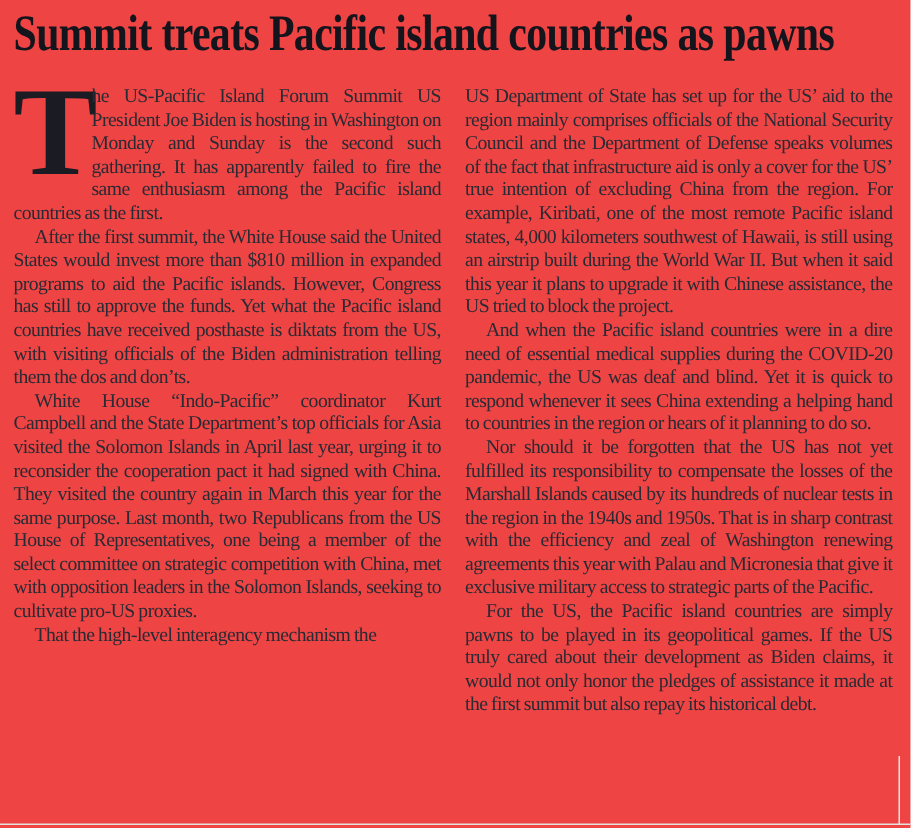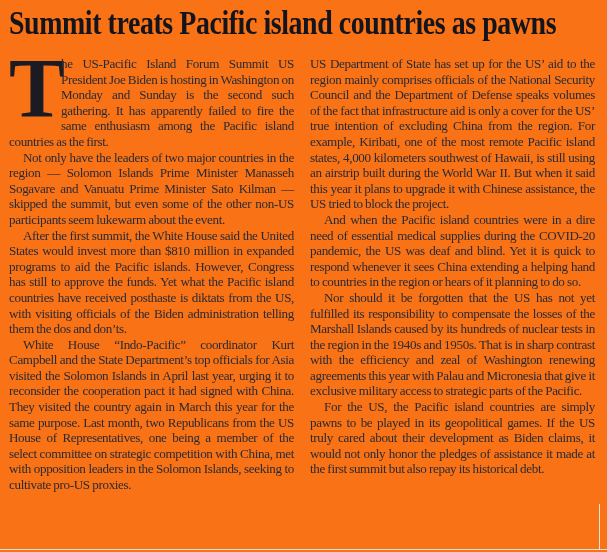--- a/index.html
+++ b/index.html
@@ -12,21 +12,21 @@
     height: 552px;
     overflow: hidden;
     position: relative;
     font-family: "Liberation Serif", serif;
   }
   .page {
     position: absolute;
     inset: 0;
     padding: 2px 9px 0 9px;
     box-sizing: border-box;
-    background: #f97316;
+    background: #ef4444;
   }
   h1.headline {
     margin: 0 0 13px 0;
     padding: 0;
     font-family: "Liberation Serif", serif;
     font-weight: 700;
     font-size: 34px;
     line-height: 41px;
     letter-spacing: -0.5px;
     color: #14141c;
@@ -88,23 +88,23 @@
 <body>
 
 <div class="page">
 
   <h1 class="headline">Summit treats Pacific island countries as pawns</h1>
 
   <div class="cols">
 
     <div class="col">
       <p><span class="dropcap">T</span><span>he US-Pacific Island Forum Summit US President Joe Biden is hosting in Washington on Monday and Sunday is the second such gathering. It has apparently failed to fire the same enthusiasm among the Pacific island countries as the first.</span></p>
-      <p class="indent">Not only have the leaders of two major countries in the region — Solomon Islands Prime Minister Manasseh Sogavare and Vanuatu Prime Minister Sato Kilman — skipped the summit, but even some of the other non-US participants seem lukewarm about the event.</p>
       <p class="indent">After the first summit, the White House said the United States would invest more than $810 million in expanded programs to aid the Pacific islands. However, Congress has still to approve the funds. Yet what the Pacific island countries have received posthaste is diktats from the US, with visiting officials of the Biden administration telling them the dos and don’ts.</p>
       <p class="indent">White House “Indo-Pacific” coordinator Kurt Campbell and the State Department’s top officials for Asia visited the Solomon Islands in April last year, urging it to reconsider the cooperation pact it had signed with China. They visited the country again in March this year for the same purpose. Last month, two Republicans from the US House of Representatives, one being a member of the select committee on strategic competition with China, met with opposition leaders in the Solomon Islands, seeking to cultivate pro-US proxies.</p>
+      <p class="indent">That the high-level interagency mechanism the</p>
     </div>
 
     <div class="col">
       <p>US Department of State has set up for the US’ aid to the region mainly comprises officials of the National Security Council and the Department of Defense speaks volumes of the fact that infrastructure aid is only a cover for the US’ true intention of excluding China from the region. For example, Kiribati, one of the most remote Pacific island states, 4,000 kilometers southwest of Hawaii, is still using an airstrip built during the World War II. But when it said this year it plans to upgrade it with Chinese assistance, the US tried to block the project.</p>
       <p class="indent">And when the Pacific island countries were in a dire need of essential medical supplies during the COVID-20 pandemic, the US was deaf and blind. Yet it is quick to respond whenever it sees China extending a helping hand to countries in the region or hears of it planning to do so.</p>
       <p class="indent">Nor should it be forgotten that the US has not yet fulfilled its responsibility to compensate the losses of the Marshall Islands caused by its hundreds of nuclear tests in the region in the 1940s and 1950s. That is in sharp contrast with the efficiency and zeal of Washington renewing agreements this year with Palau and Micronesia that give it exclusive military access to strategic parts of the Pacific.</p>
       <p class="indent">For the US, the Pacific island countries are simply pawns to be played in its geopolitical games. If the US truly cared about their development as Biden claims, it would not only honor the pledges of assistance it made at the first summit but also repay its historical debt.</p>
     </div>
 
   </div>

